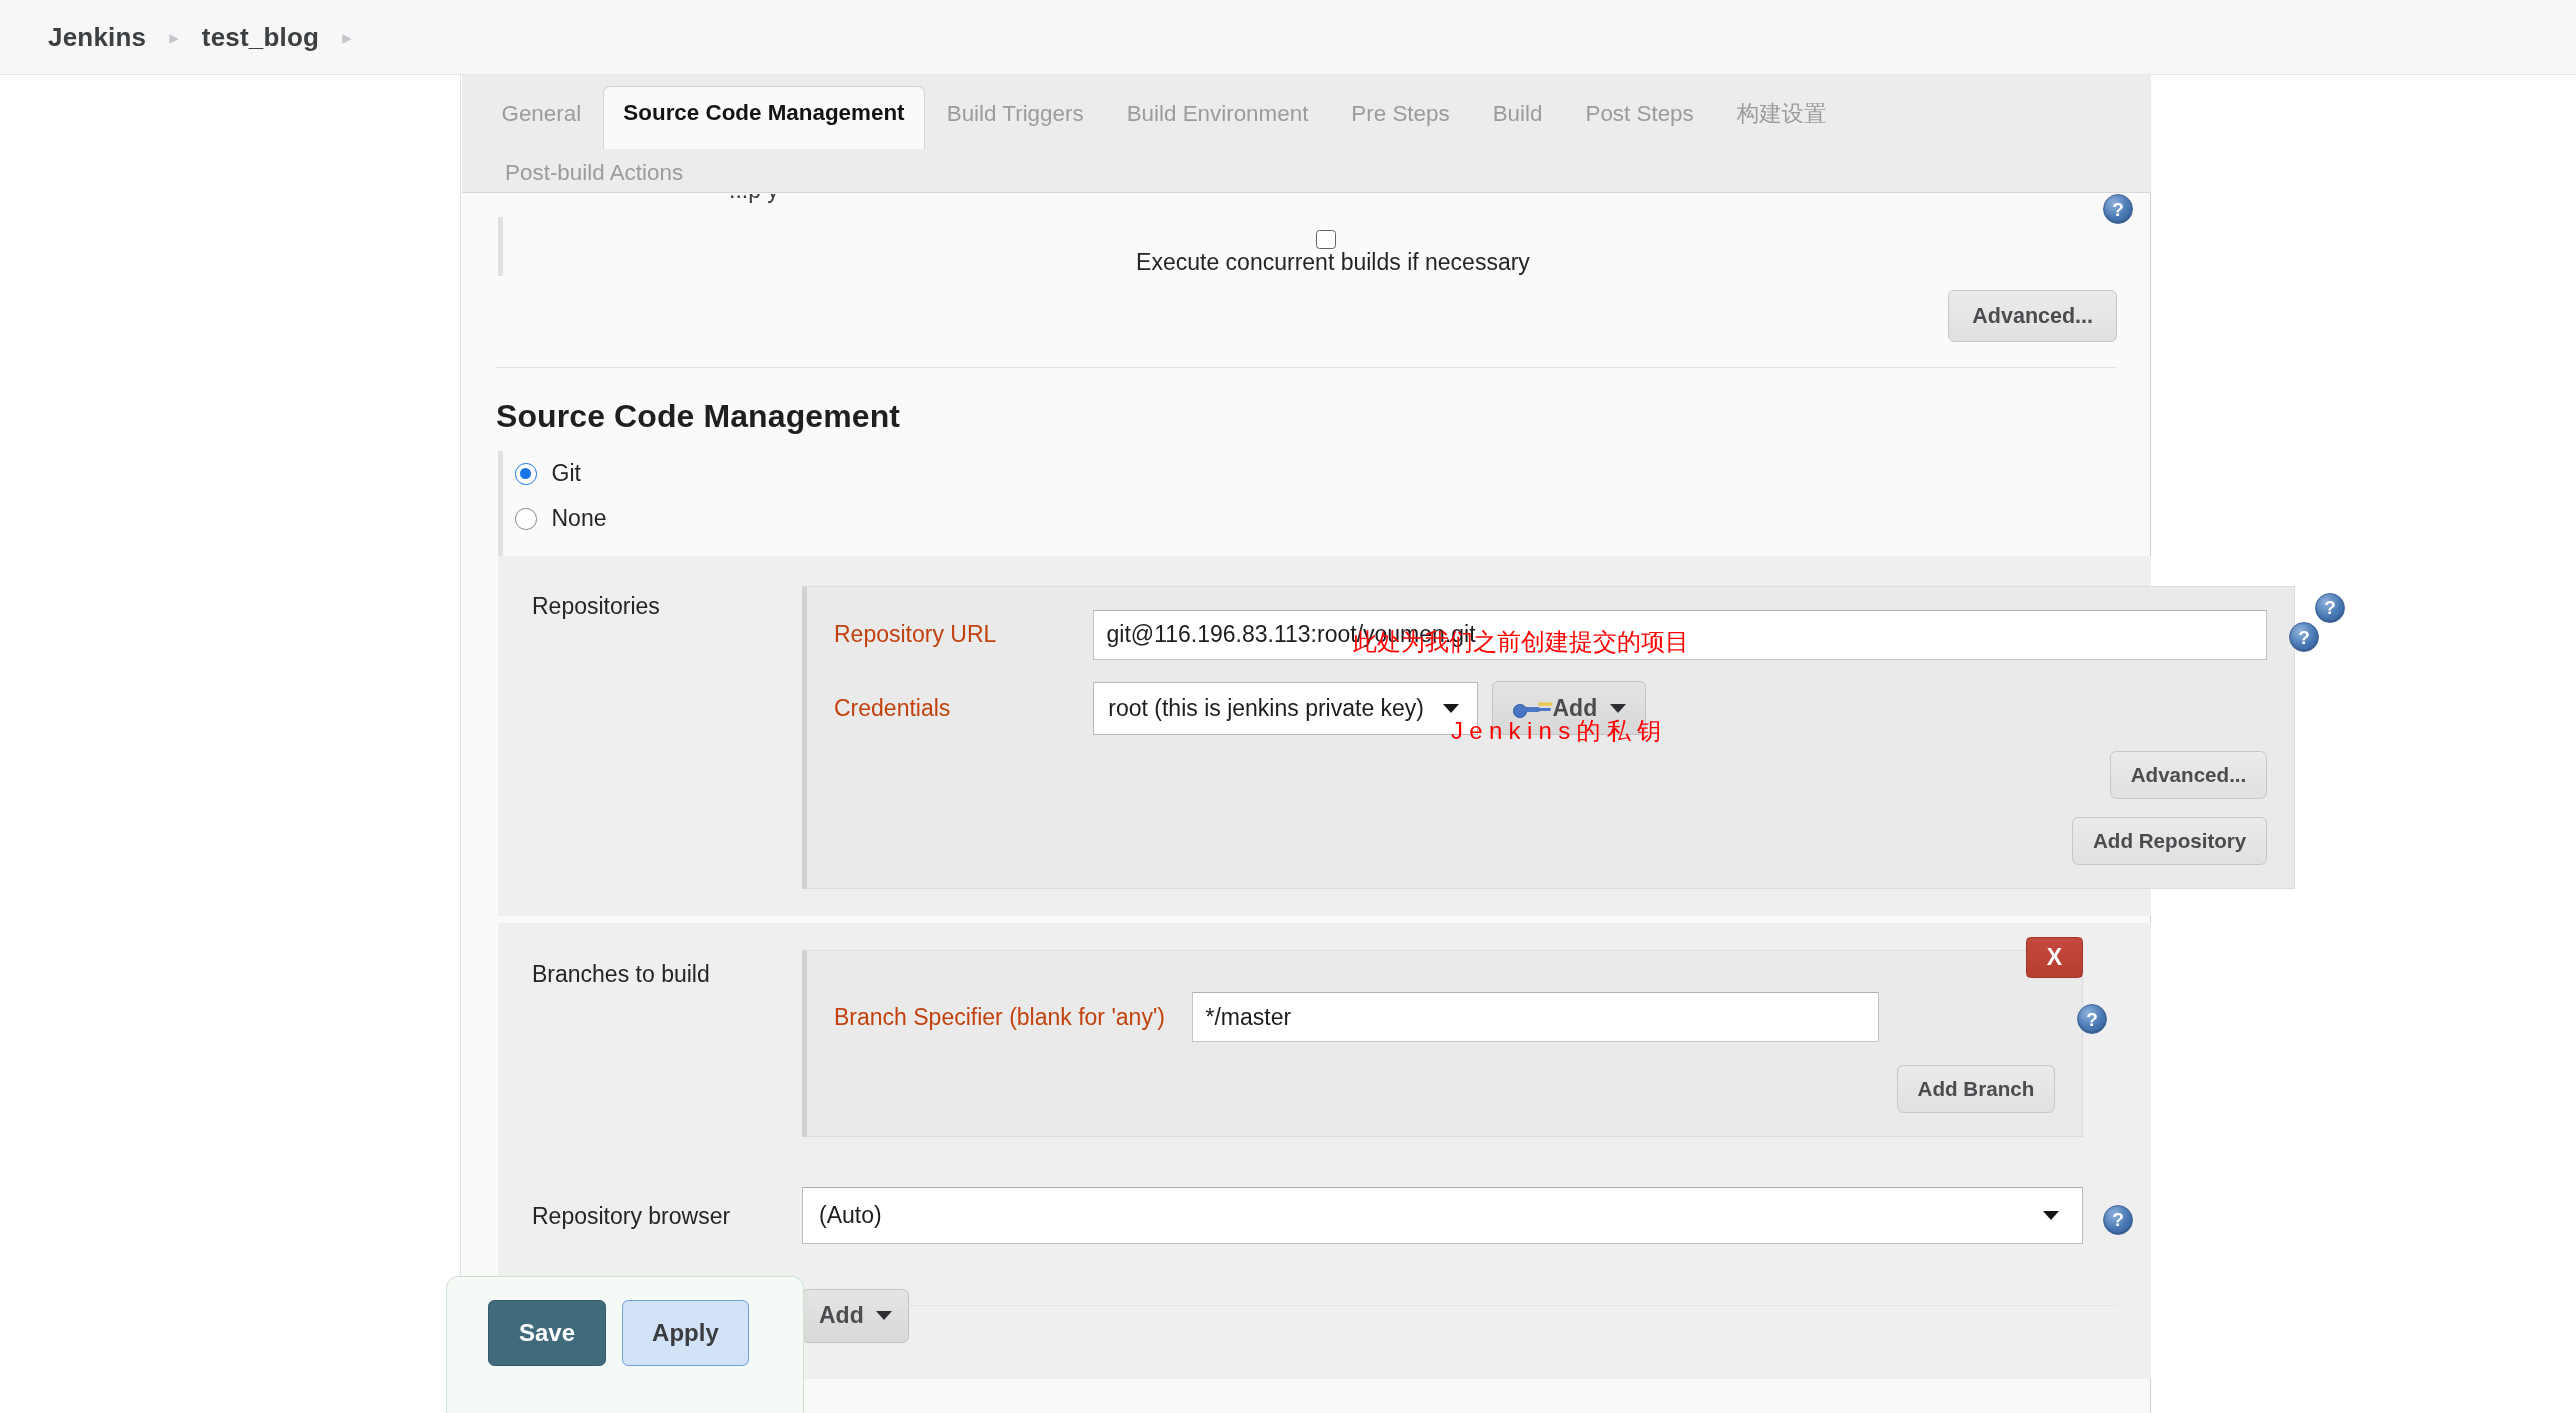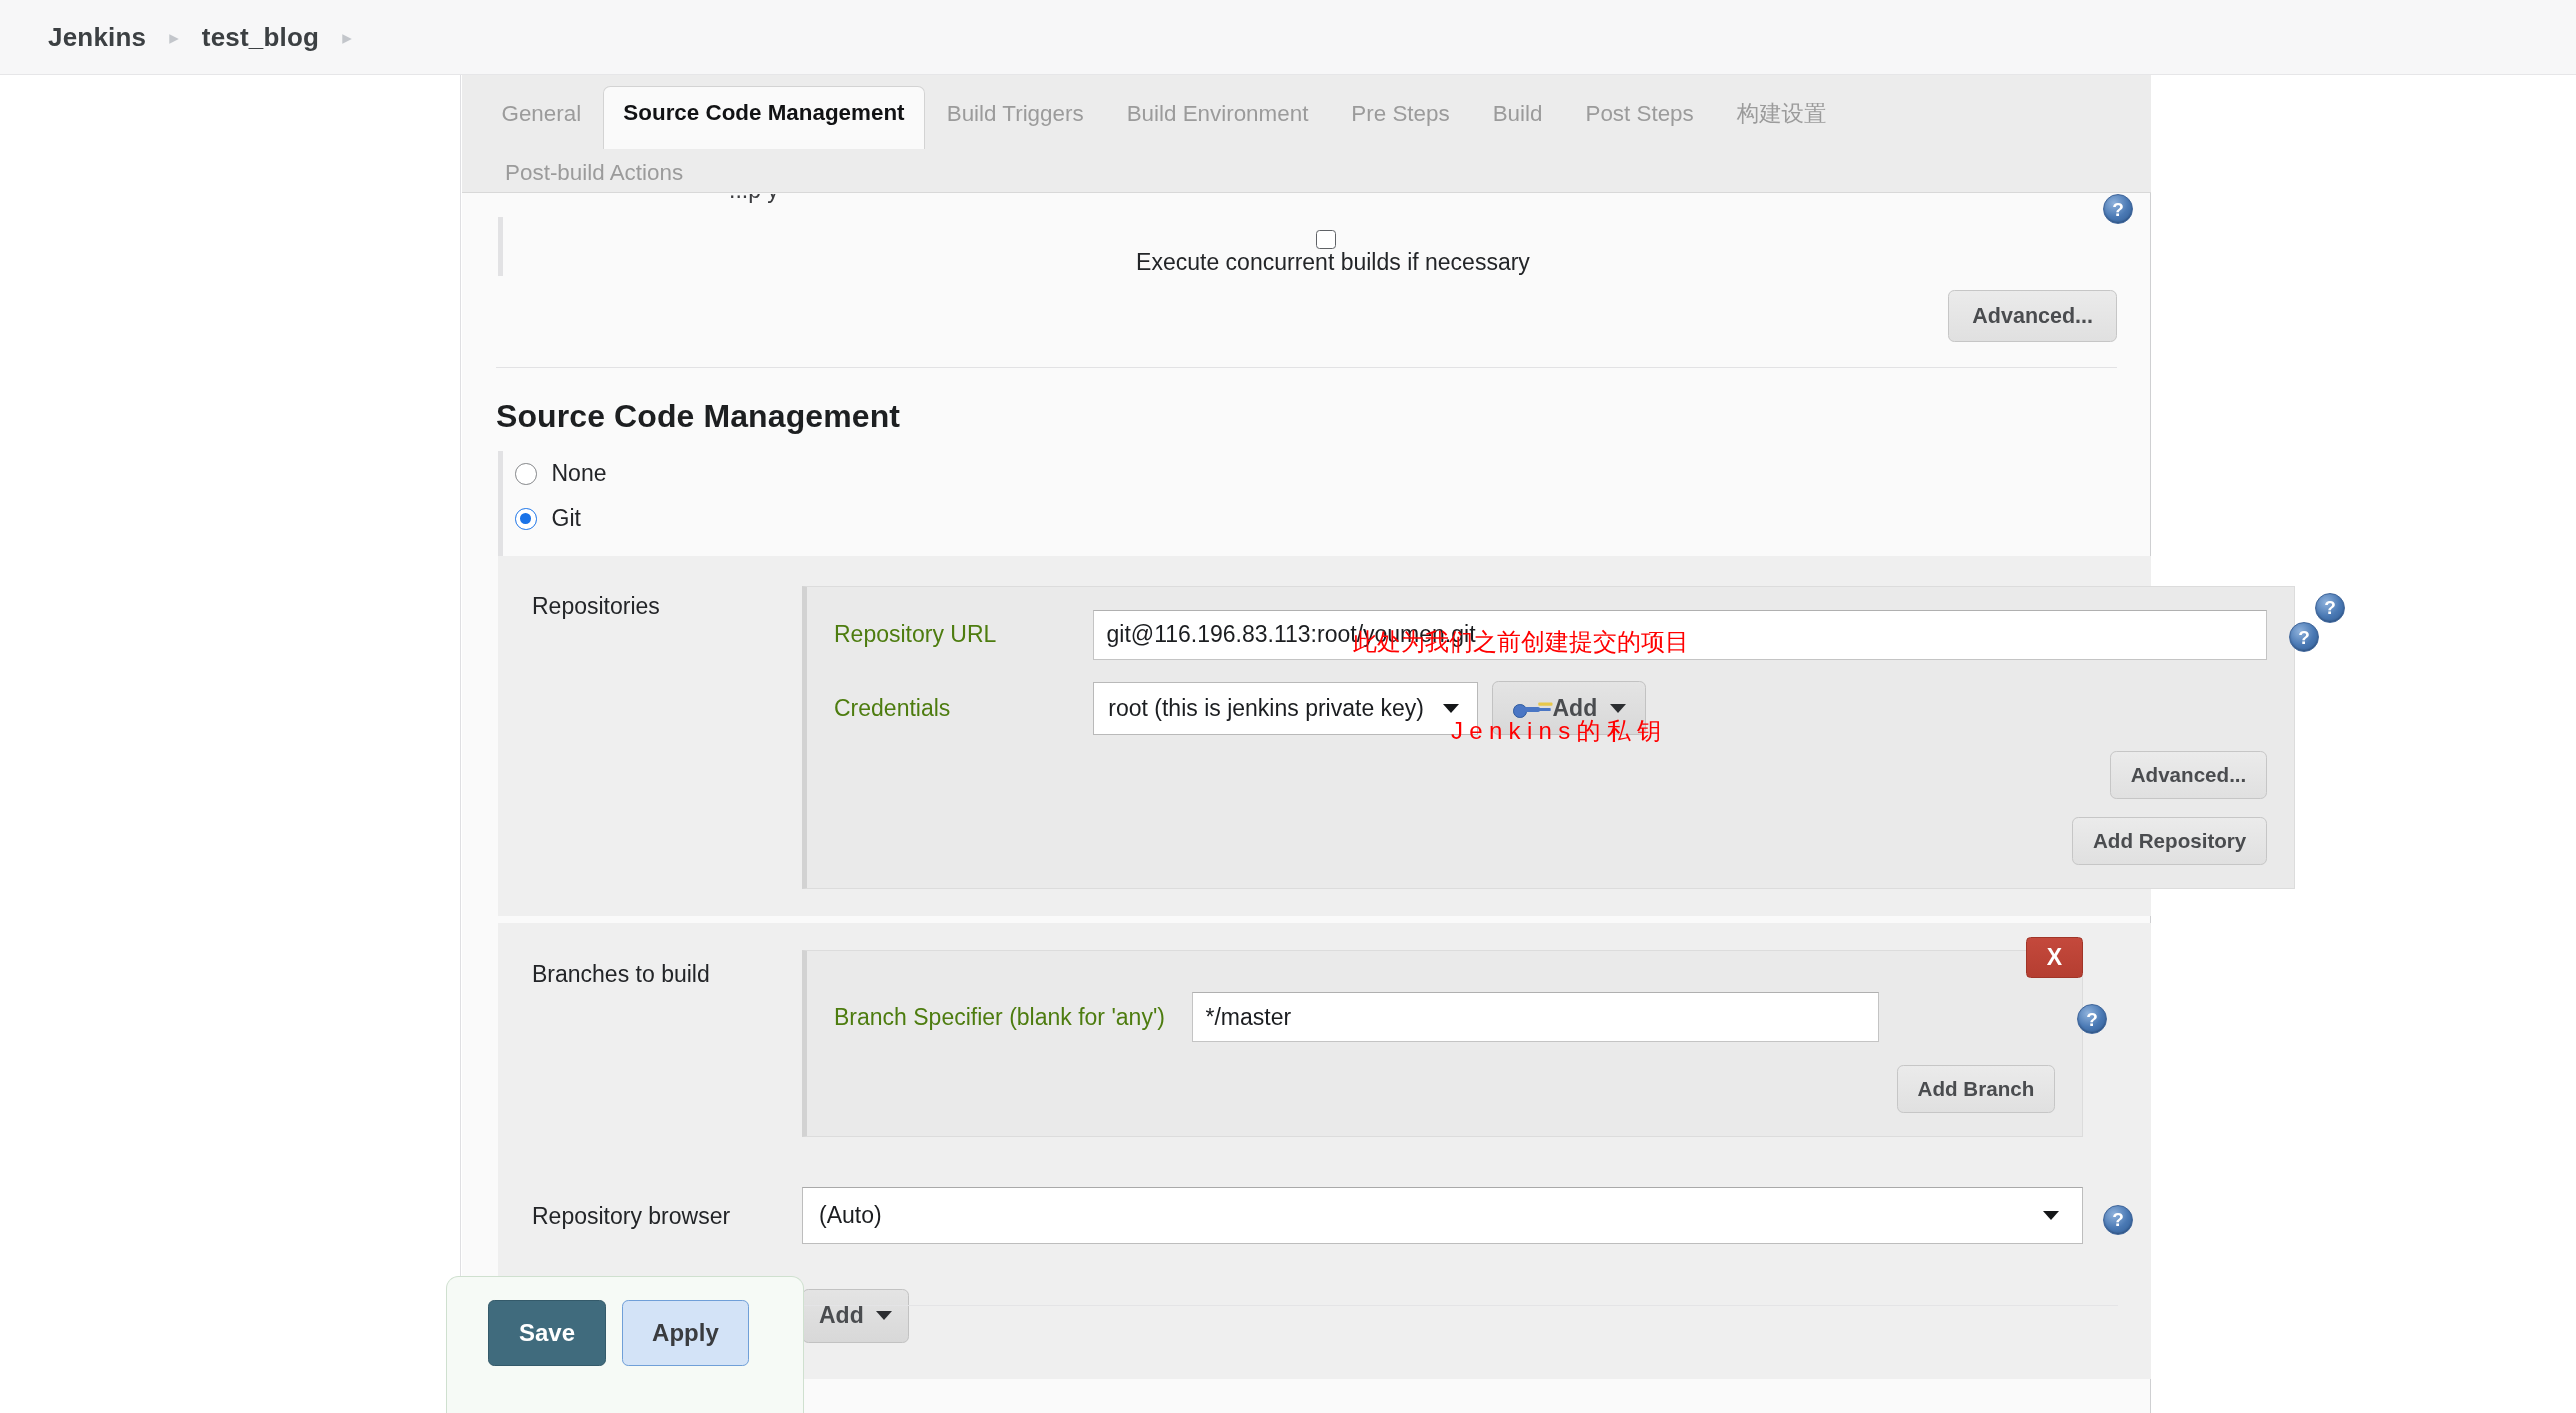--- a/index.html
+++ b/index.html
@@ -181,21 +181,21 @@
     background: #eaeaea;
     border: 0.9px solid #dcdcdc;
     border-left: 5.4px solid #d2d2d2;
     margin-right: 68px;
     padding: 23px 27px 23px 27px;
     position: relative;
   }
 
   .field-line { display: flex; align-items: center; margin-bottom: 21.5px; }
   .field-label {
-    font-size: 23px; color: #4d7c0f; width: 259px; flex: none;
+    font-size: 23px; color: #c2410c; width: 259px; flex: none;
   }
   .field-label.wide { width: 358px; }
 
   .text-input {
     font-family: inherit; font-size: 23px; color: #1b1d20;
     background: #ffffff;
     border: 0.9px solid #c4c4c4;
     border-top-color: #b0b0b0;
     padding: 10.7px 12.5px;
     outline: none;
@@ -367,26 +367,26 @@
       <div class="btnbar-right" style="padding-top:14.3px;">
         <button class="btn">Advanced...</button>
       </div>
 
       <div class="section-divider"></div>
       <div class="section-title">Source Code Management</div>
 
       <div class="indent-block" style="position:relative; padding-bottom:14.3px;">
         <div class="indent-bar"></div>
         <div class="radio-row">
+          <span class="radio on"></span>
+          <span class="radio-label">Git</span>
+        </div>
+        <div class="radio-row">
           <span class="radio"></span>
           <span class="radio-label">None</span>
-        </div>
-        <div class="radio-row">
-          <span class="radio on"></span>
-          <span class="radio-label">Git</span>
         </div>
       </div>
 
       <div class="setting" style="padding:30px 0 27px 0;">
         <div class="setting-name" style="padding-top:7.2px;">Repositories</div>
         <div class="setting-main">
 
           <div class="row-help" style="top:7.2px; right:18px;">
             <span class="help">?</span>
           </div>

